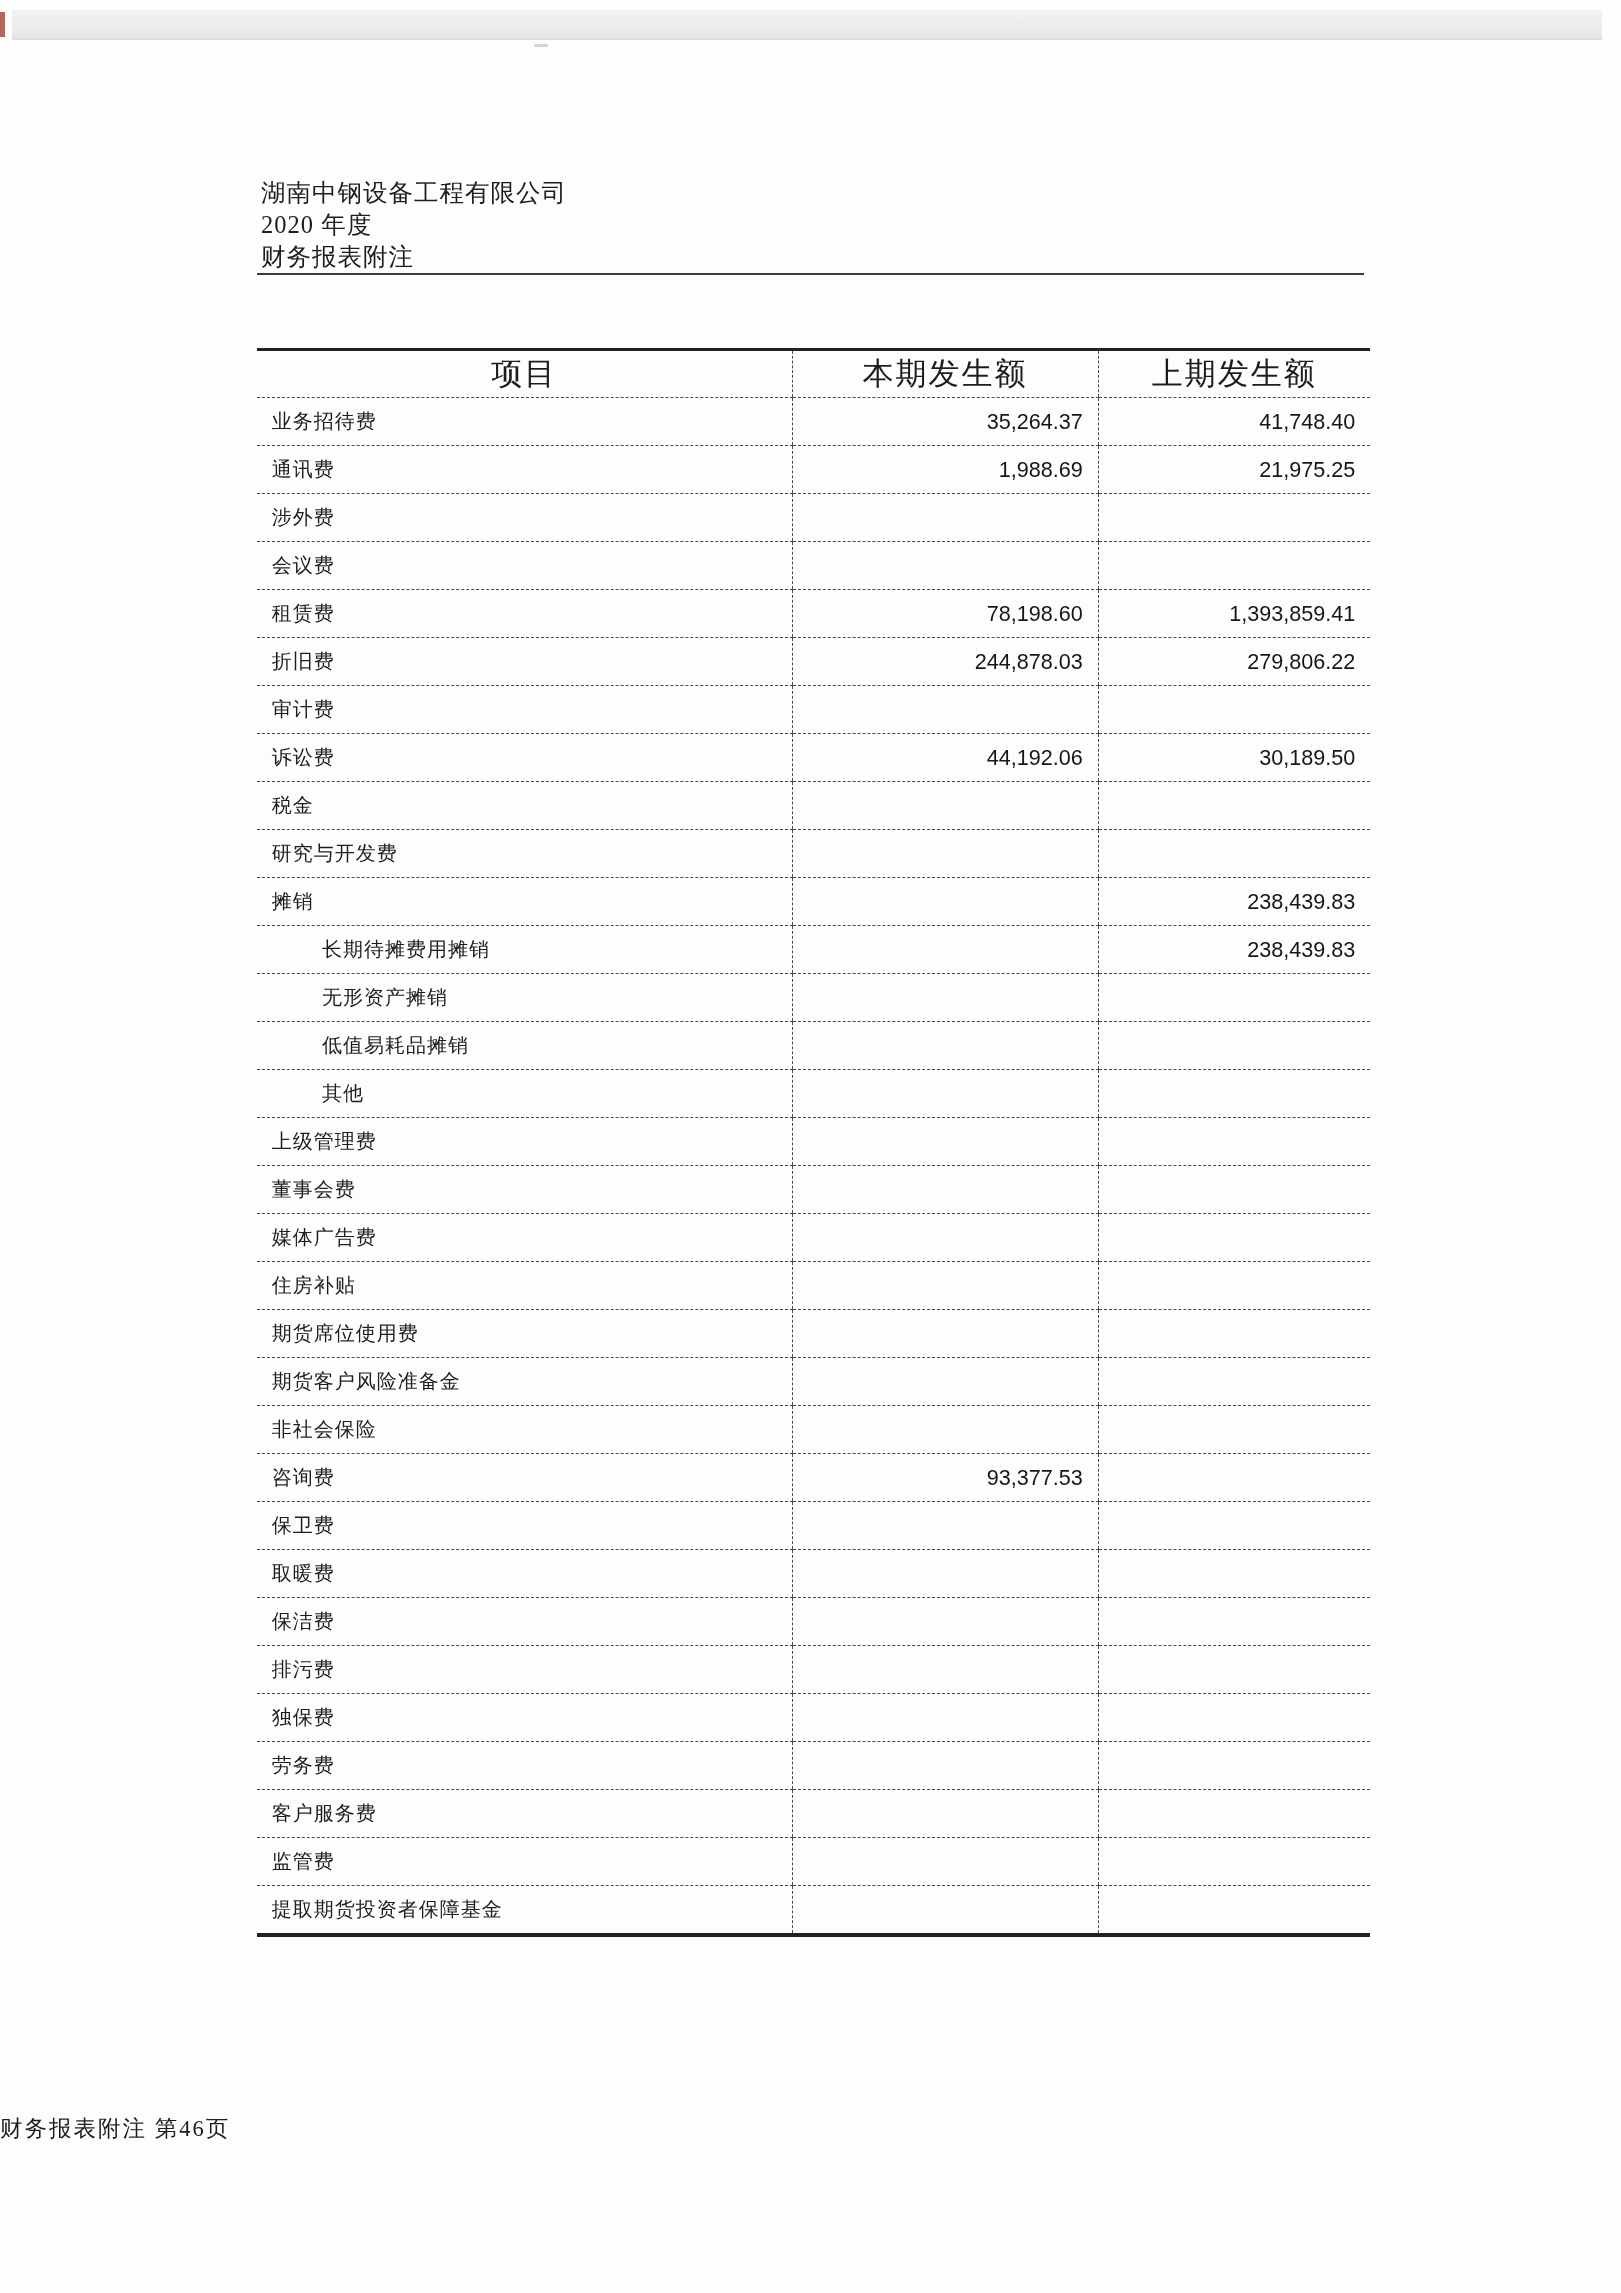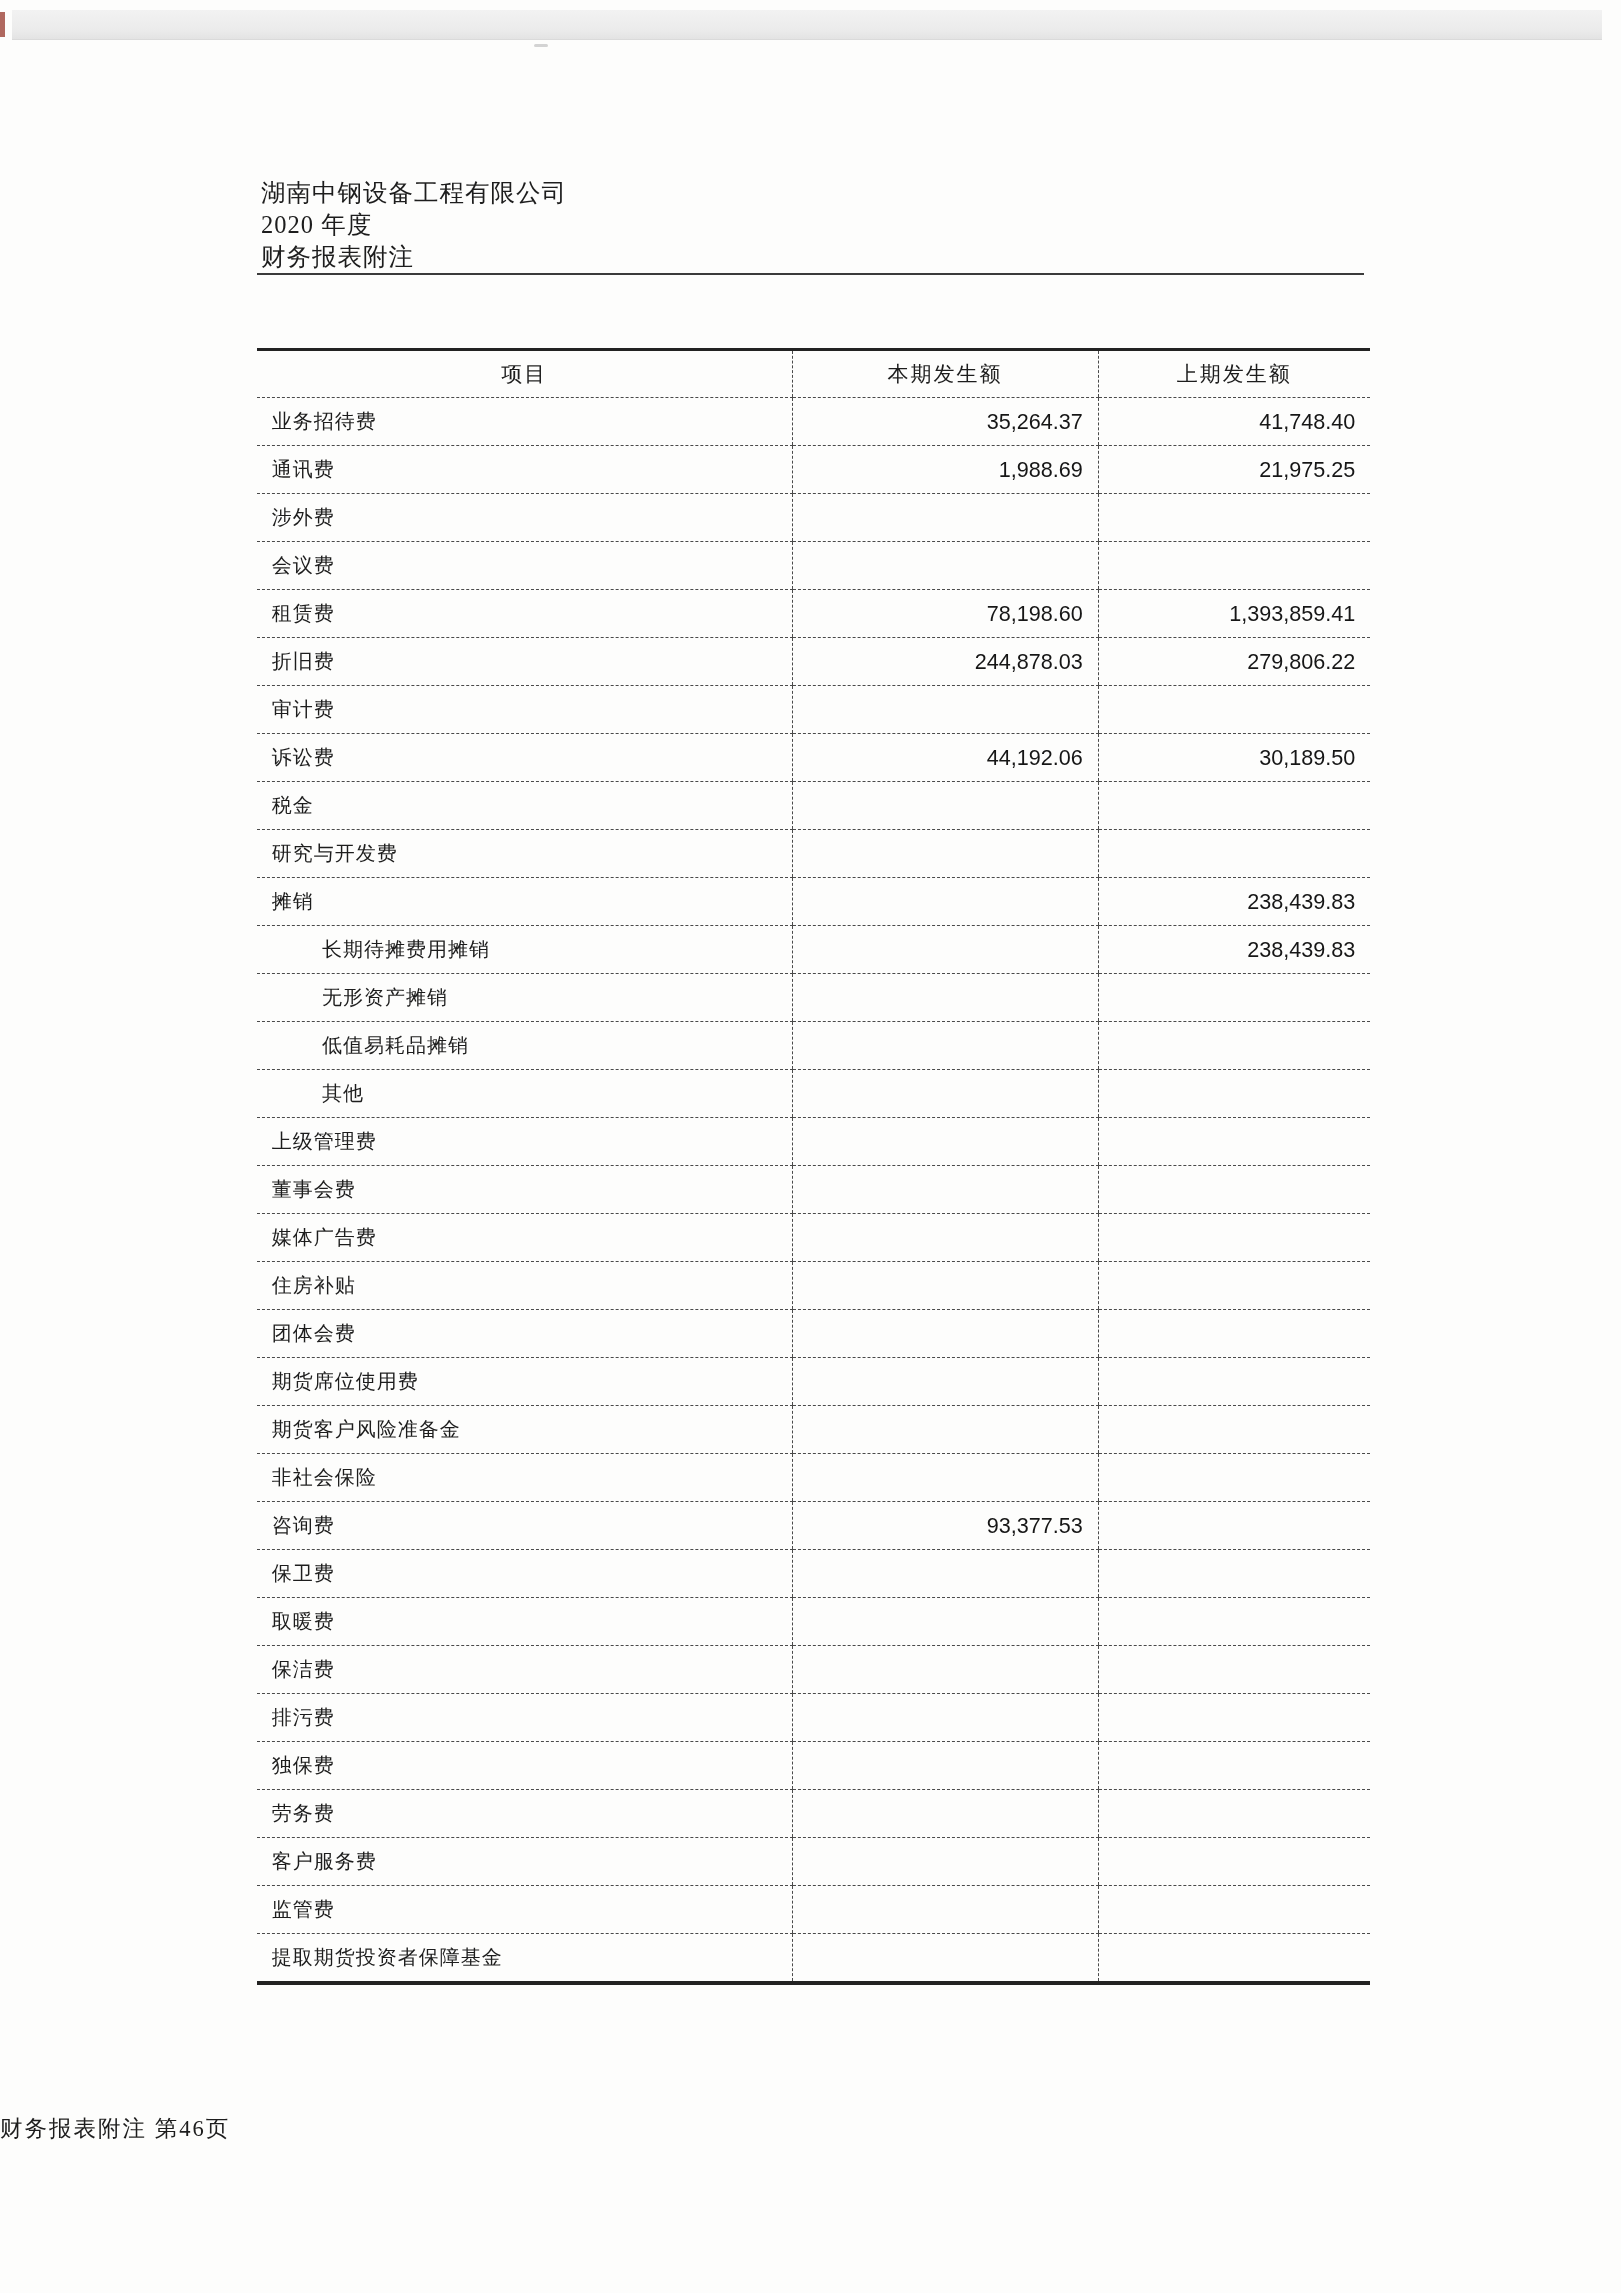--- a/index.html
+++ b/index.html
@@ -60,21 +60,21 @@
     table-layout: fixed;
     border-top: 3.9px solid #222222;
     border-bottom: 4.9px solid #222222;
   }
   table.expense col.c1 { width: 535px; }
   table.expense col.c2 { width: 306px; }
   table.expense col.c3 { width: 272px; }
   table.expense th {
     height: 44px;
     font-weight: normal;
-    font-size: 21px;
+    font-size: 31px;
     text-align: center;
     letter-spacing: 2px;
     border-bottom: 1px dashed #4a4a4a;
   }
   table.expense td {
     height: 45px;
     border-bottom: 1px dashed #4a4a4a;
     overflow: hidden;
     white-space: nowrap;
   }
@@ -244,25 +244,20 @@
       <td class="c-num"></td>
       <td class="c-num"></td>
     </tr>
 
     <tr>
       <td class="c-item">住房补贴</td>
       <td class="c-num"></td>
       <td class="c-num"></td>
     </tr>
 
-    <tr>
-      <td class="c-item">团体会费</td>
-      <td class="c-num"></td>
-      <td class="c-num"></td>
-    </tr>
 
     <tr>
       <td class="c-item">期货席位使用费</td>
       <td class="c-num"></td>
       <td class="c-num"></td>
     </tr>
 
     <tr>
       <td class="c-item">期货客户风险准备金</td>
       <td class="c-num"></td>

